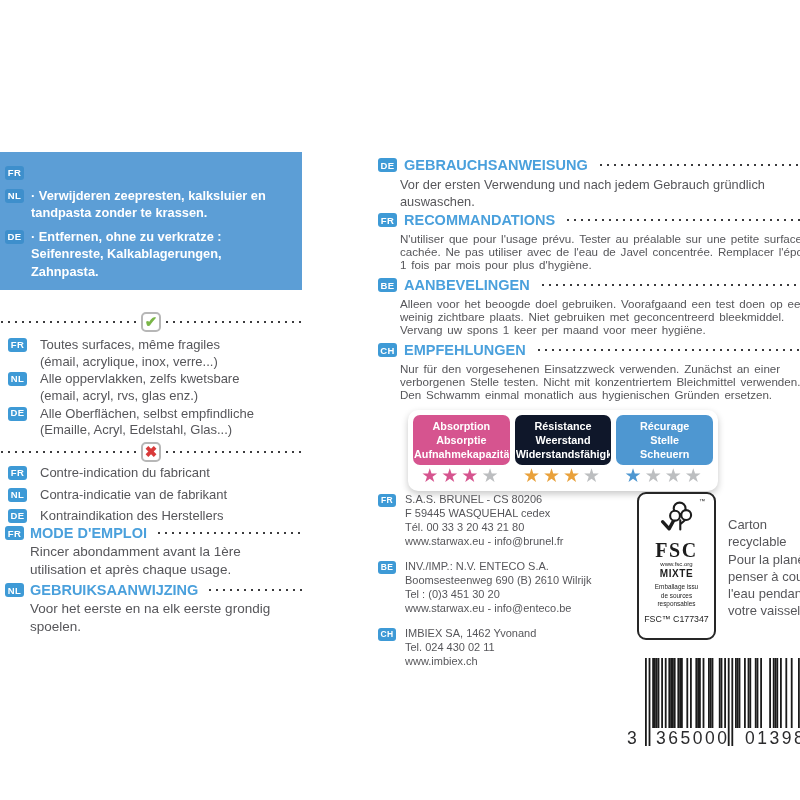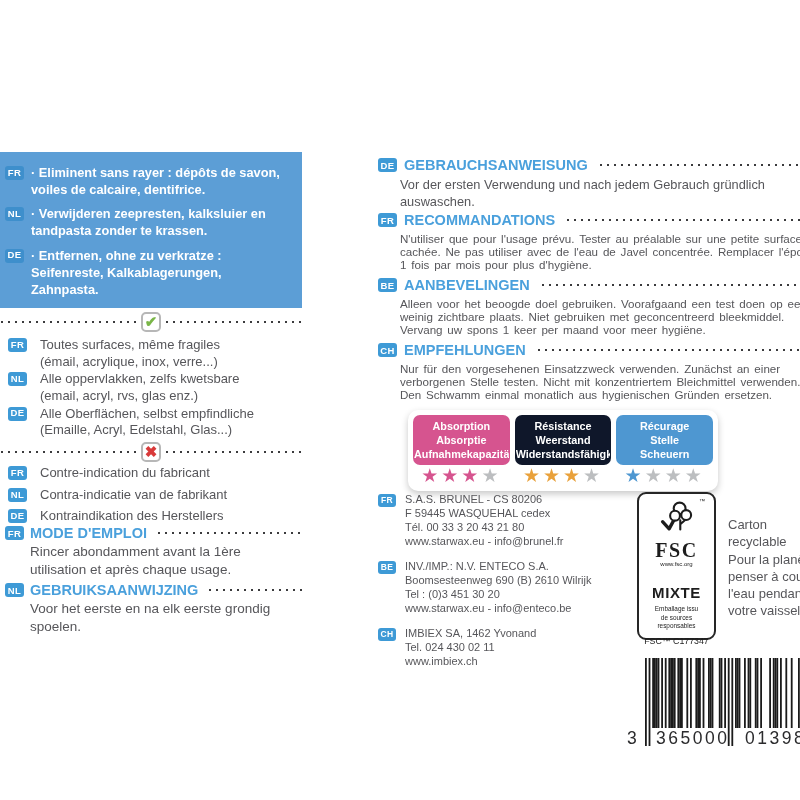--- a/index.html
+++ b/index.html
@@ -84,21 +84,21 @@
   
   .fsc{
     position:absolute;left:637px;top:492px;width:79px;height:148px;box-sizing:border-box;
     border:2px solid #262626;border-radius:9px;background:#fff;text-align:center;
     padding-top:4px;color:#1d1d1d;
   }
   .fsc-logo{position:relative;height:42px;}
   .fsc-tm{position:absolute;right:9px;top:0;font-size:6px;}
   .fsc-name{font-family:"Liberation Serif", serif;font-weight:700;font-size:20px;letter-spacing:1.5px;line-height:1;}
   .fsc-url{font-size:6px;margin-top:1px;}
-  .fsc-mixte{font-size:15px;font-weight:700;letter-spacing:.6px;margin-top:17px;}
+  .fsc-mixte{font-size:10px;font-weight:700;letter-spacing:.6px;margin-top:1px;}
   .fsc-desc{font-size:6.4px;line-height:1.35;margin-top:4px;padding:0 4px;}
   .fsc-code{font-size:8.8px;margin-top:5px;text-align:center;}
 
   .recycle{position:absolute;left:728px;top:516px;font-size:13px;line-height:1.33;color:#56565a;}
   .recycle div{white-space:nowrap;}
 
   
   .barcode{position:absolute;left:645px;top:658px;width:180px;height:102px;}
   .barcode svg{position:absolute;left:0;top:0;}
   .bc-digit{position:absolute;top:70px;font-size:17.5px;color:#2b2b2d;letter-spacing:2.5px;}
@@ -107,24 +107,20 @@
   .bc-right{left:100px;}
 </style>
 </head>
 <body>
 
 <div class="page">
 
   <div class="panel" id="panel">
       <div class="panel-row">
         <span class="badge">FR</span>
-        <div>
-          <div class="panel-line">· Eliminent sans rayer : dépôts de savon,</div>
-          <div class="panel-line">voiles de calcaire, dentifrice.</div>
-        </div>
       </div>
       <div class="panel-row">
         <span class="badge">NL</span>
         <div>
           <div class="panel-line">· Verwijderen zeepresten, kalksluier en</div>
           <div class="panel-line">tandpasta zonder te krassen.</div>
         </div>
       </div>
       <div class="panel-row">
         <span class="badge">DE</span>

